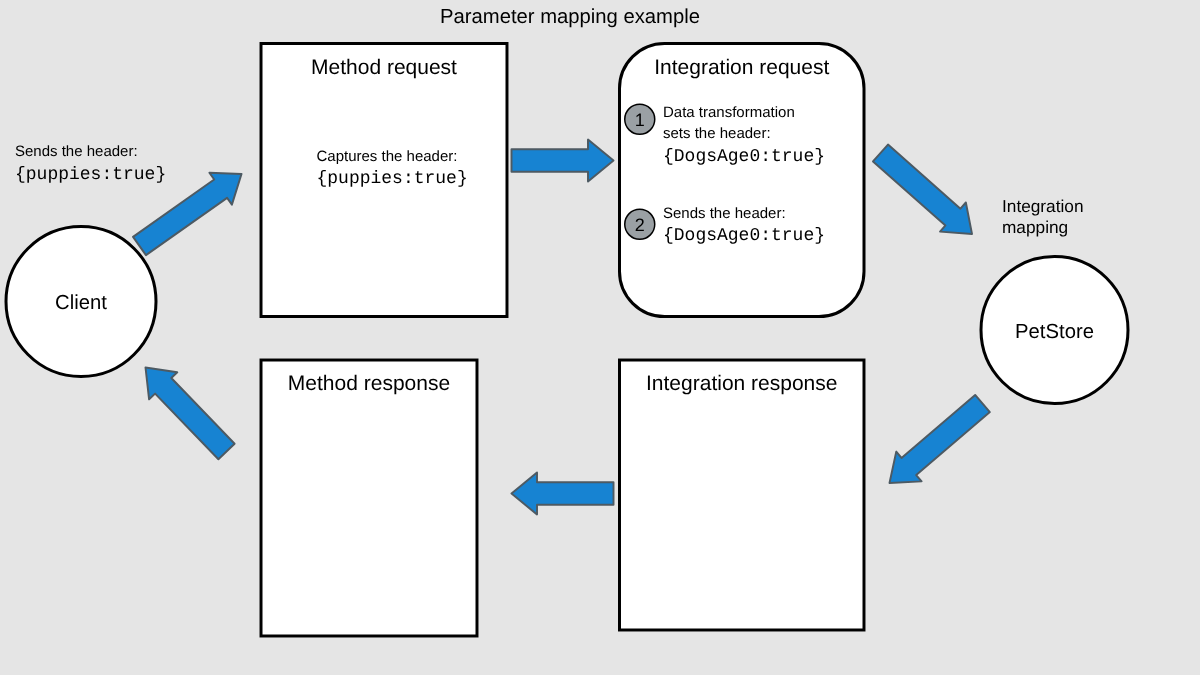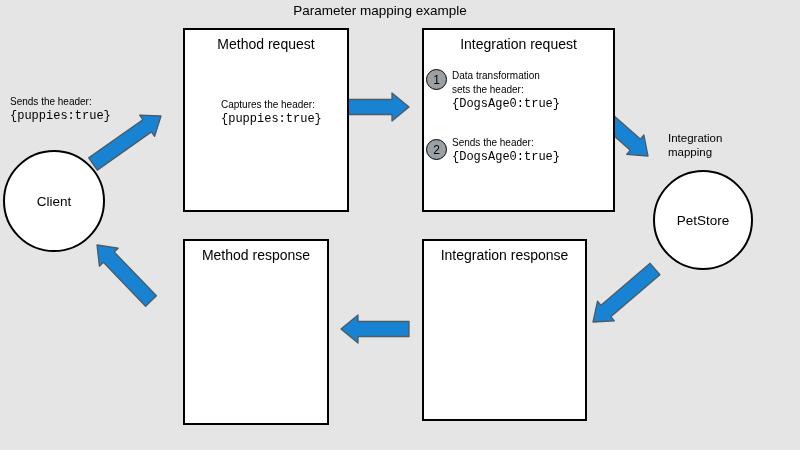--- a/index.html
+++ b/index.html
@@ -19,24 +19,23 @@
     left: 230px; top: 3px; width: 300px;
     text-align: center;
     font-size: 13.5px;
     color: #000;
   }
 
   .node-box {
     position: absolute;
     border: 2px solid #000;
     background: #fff;
-    margin-left: 10px;
   }
   .box-method-request     { left: 173px; top: 28px;  width: 166px; height: 184px; }
-  .box-integration-request{ left: 412px; top: 28px;  width: 193px; height: 184px; }
+  .box-integration-request{ left: 412px; top: 28px;  width: 165px; height: 184px; border-radius: 31px; }
   .box-method-response    { left: 173px; top: 239px; width: 146px; height: 186px; }
   .box-integration-response{ left: 412px; top: 239px; width: 165px; height: 182px; }
 
   .box-title {
     margin-top: 6px;
     text-align: center;
     font-size: 14px;
     color: #000;
   }
 

